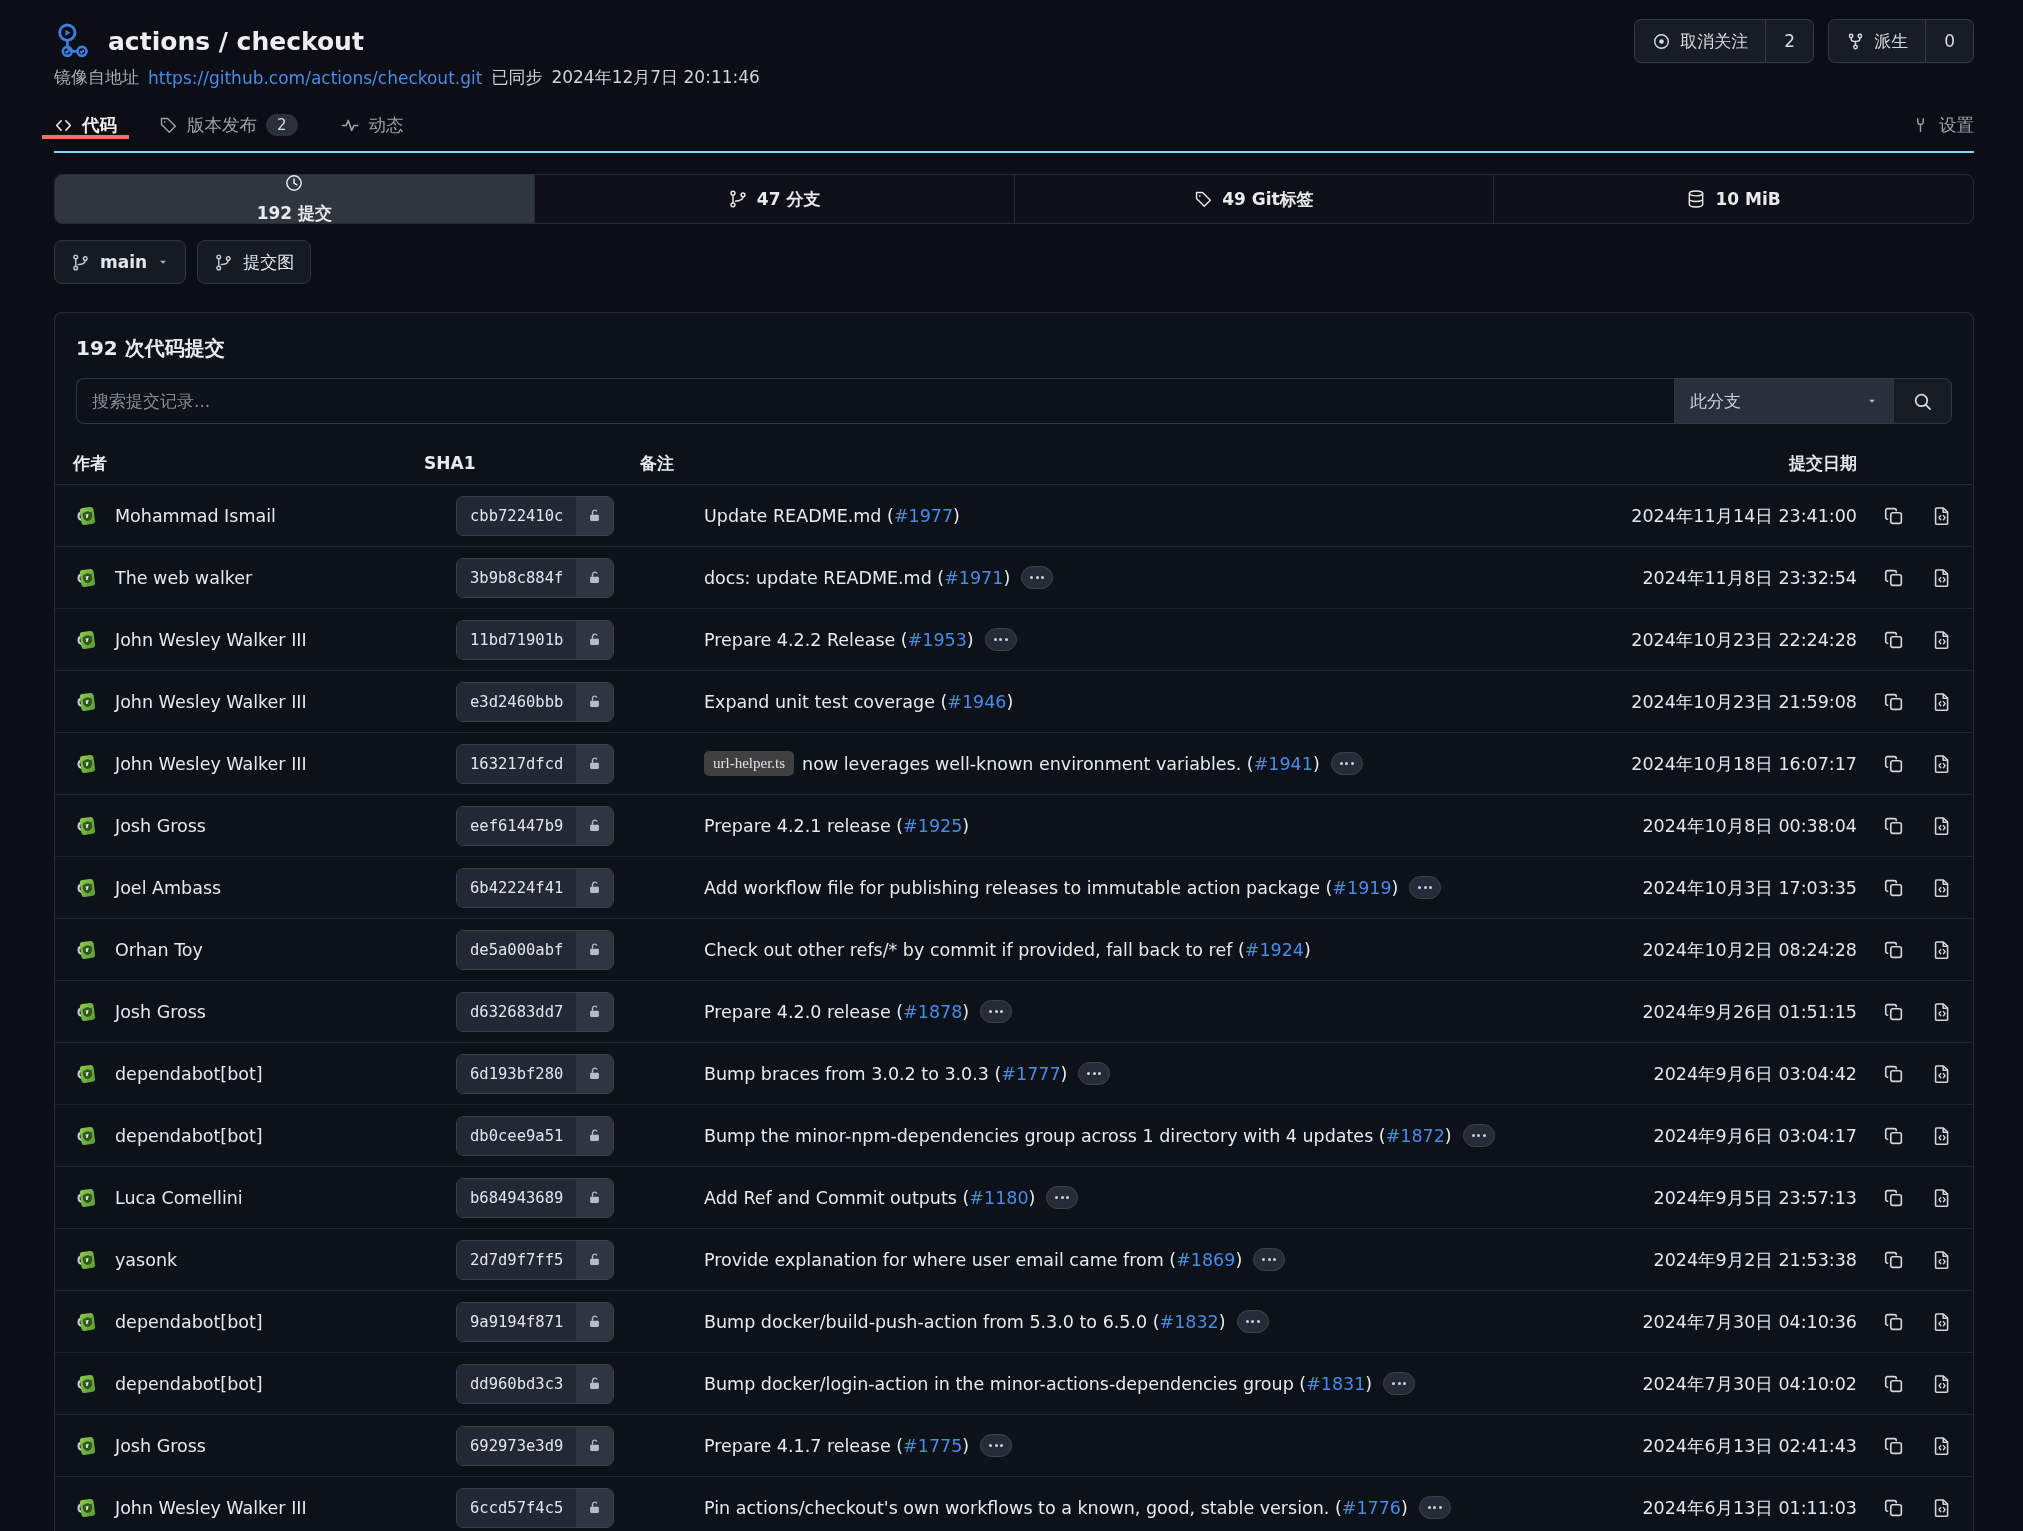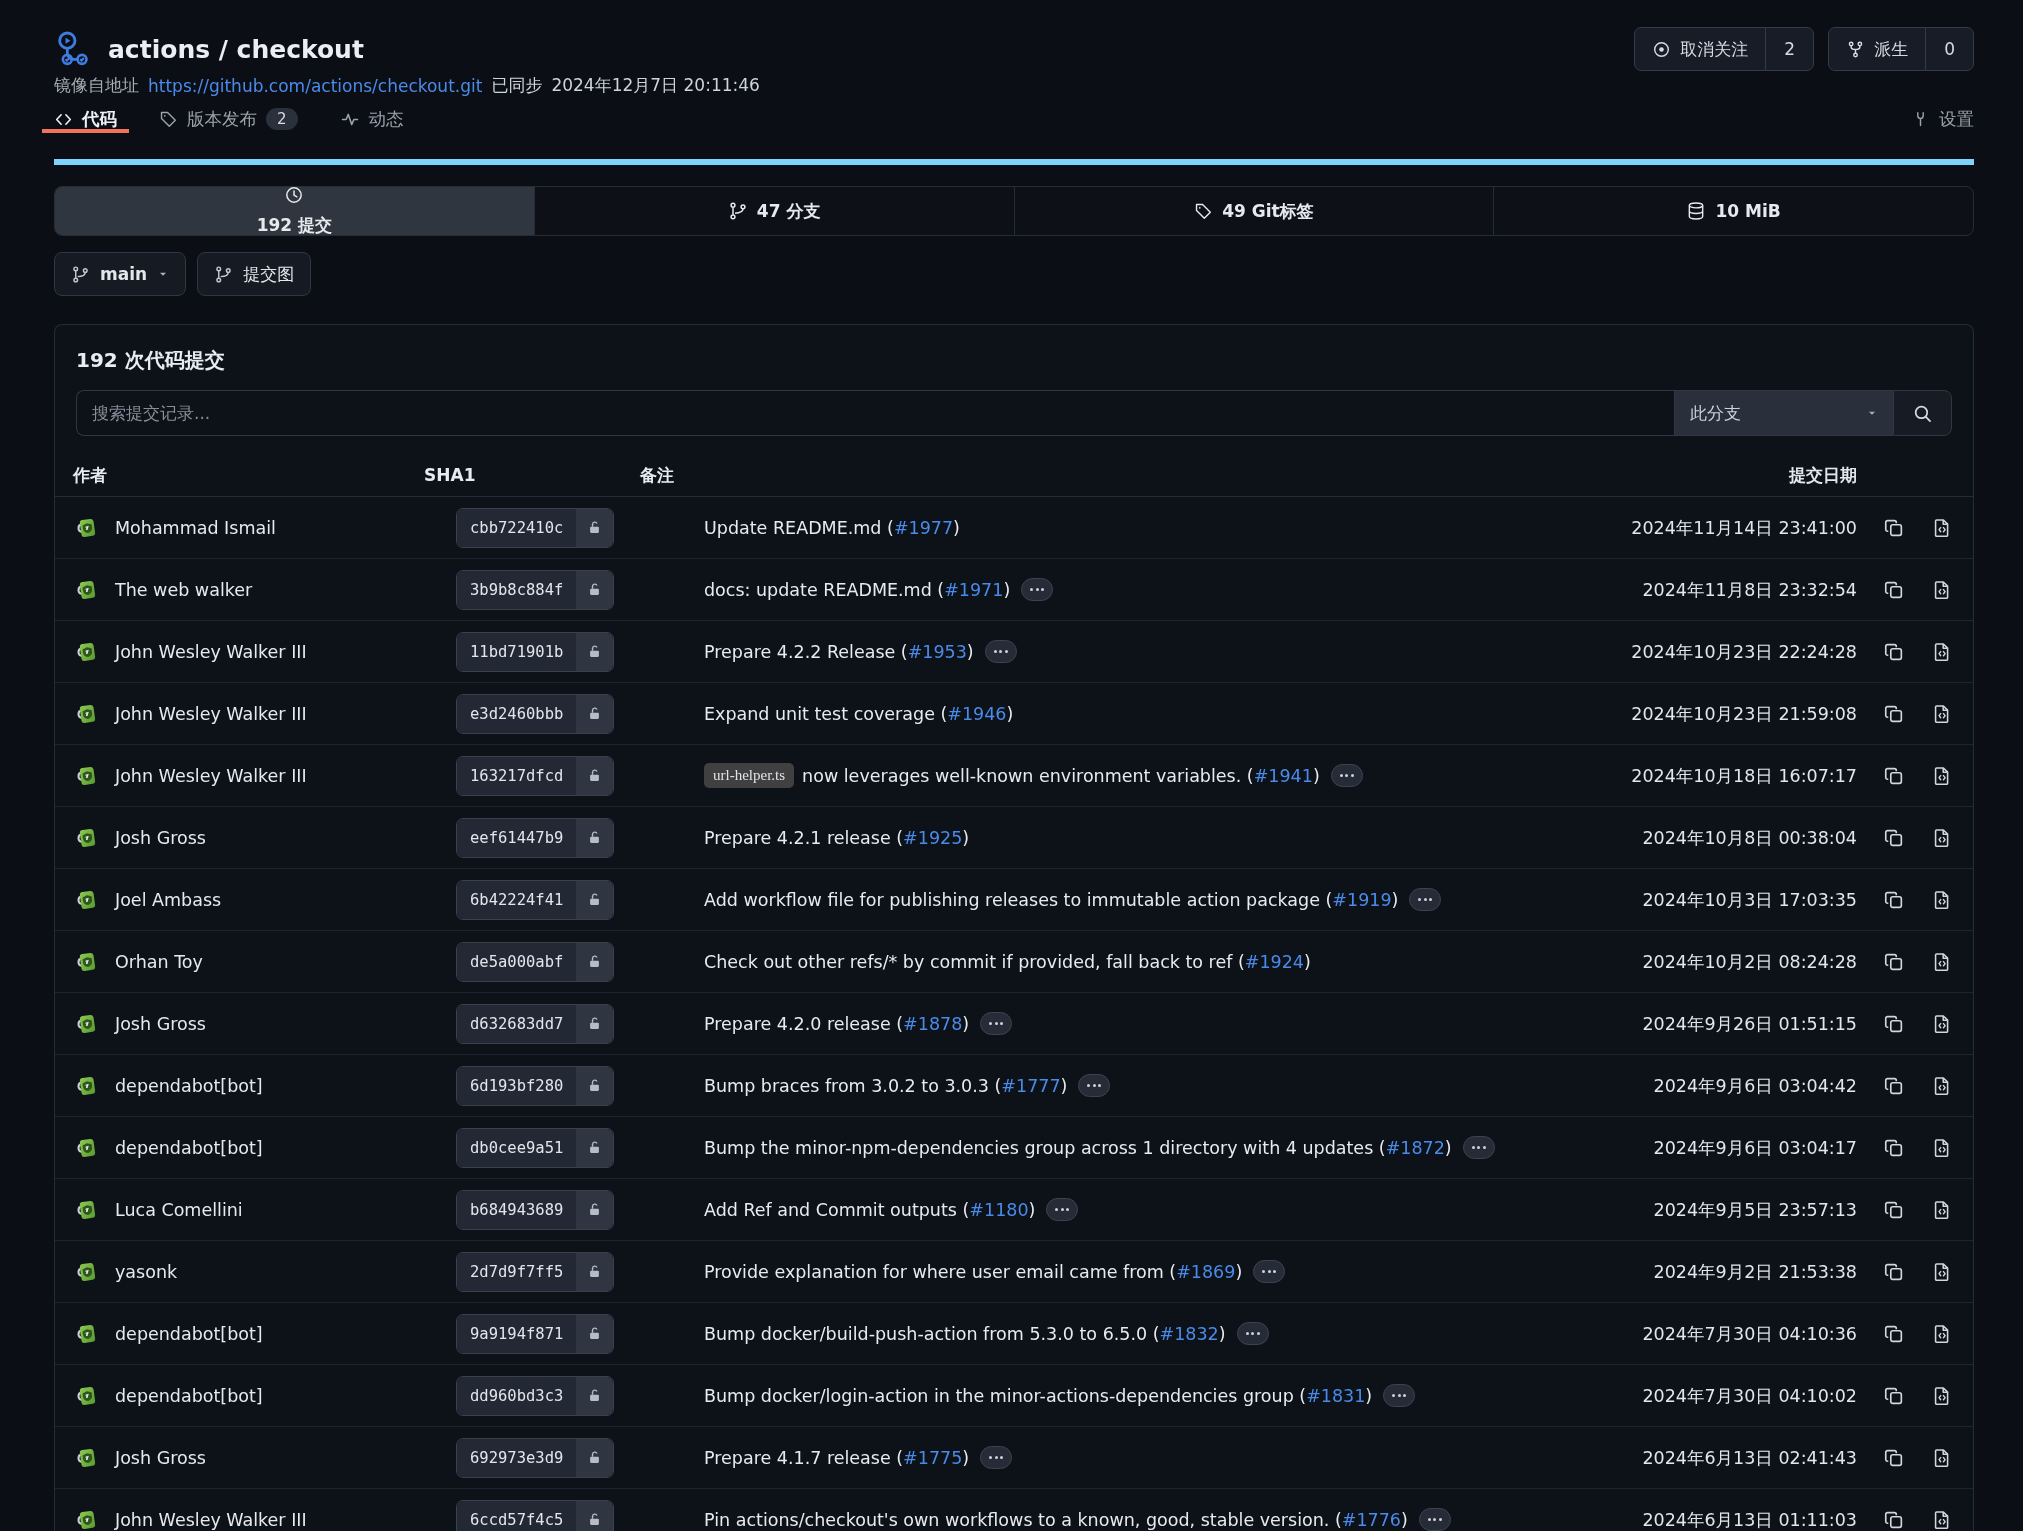--- a/index.html
+++ b/index.html
@@ -7,35 +7,35 @@
     width:2023px;height:1531px;overflow:hidden;
     background:#0b0e14;color:#dde1e7;
     font-family:"DejaVu Sans","Liberation Sans",sans-serif;
     font-size:17px;
   }
   .wrap{padding:0 49px 0 54px;}
   svg{display:block;flex:none;}
   a{text-decoration:none;}
 
   
-  .hdr{display:flex;align-items:center;justify-content:space-between;padding-top:24px;height:50px;}
+  .hdr{display:flex;align-items:center;justify-content:space-between;padding-top:16px;height:50px;}
   .hdr-left{display:flex;align-items:center;gap:14px;}
   .repo-title{font-size:25px;font-weight:700;color:#ebeef2;}
   .hdr-right{display:flex;gap:14px;}
   .split-btn{display:flex;align-items:stretch;background:#171c26;border:1px solid #343a46;border-radius:7px;overflow:hidden;height:42px;color:#d8dce2;cursor:pointer;}
   .split-btn .lbl{display:flex;align-items:center;gap:9px;padding:0 17px;font-size:17px;}
   .split-btn .cnt{display:flex;align-items:center;padding:0 18px;border-left:1px solid #343a46;font-size:17px;}
 
   
   .mirror{font-size:17px;color:#a6adb8;display:flex;gap:9px;align-items:center;}
   .mirror a{color:#4a8bea;}
   .mirror .sync{color:#cfd3da;}
 
   
-  .tabs{margin-top:10px;display:flex;align-items:flex-start;gap:42px;border-bottom:6px solid #7dd3fc;height:52px;}
+  .tabs{margin-top:10px;display:flex;align-items:center;gap:42px;border-bottom:2px solid #7dd3fc;height:52px;}
   .tab{display:flex;align-items:center;gap:9px;color:#9aa2ad;font-size:17.5px;position:relative;cursor:pointer;}
   .tab.active{color:#eef1f4;font-weight:700;}
   .tab.active::after{content:"";position:absolute;left:-12px;right:-12px;bottom:-2px;height:4px;background:#f0735a;}
   .tab .badge{background:#2b313c;border-radius:11px;padding:2px 11px;font-size:15px;color:#d6dae1;font-weight:400;}
   .tab.right{margin-left:auto;}
 
   
   .stats{margin-top:21px;display:flex;height:48px;border:1px solid #262c35;border-radius:8px;overflow:hidden;background:#0d1016;}
   .seg{flex:1;display:flex;align-items:center;justify-content:center;gap:9px;font-weight:600;color:#e6e9ee;border-right:1px solid #262c35;cursor:pointer;}
   .seg:last-child{border-right:none;}

